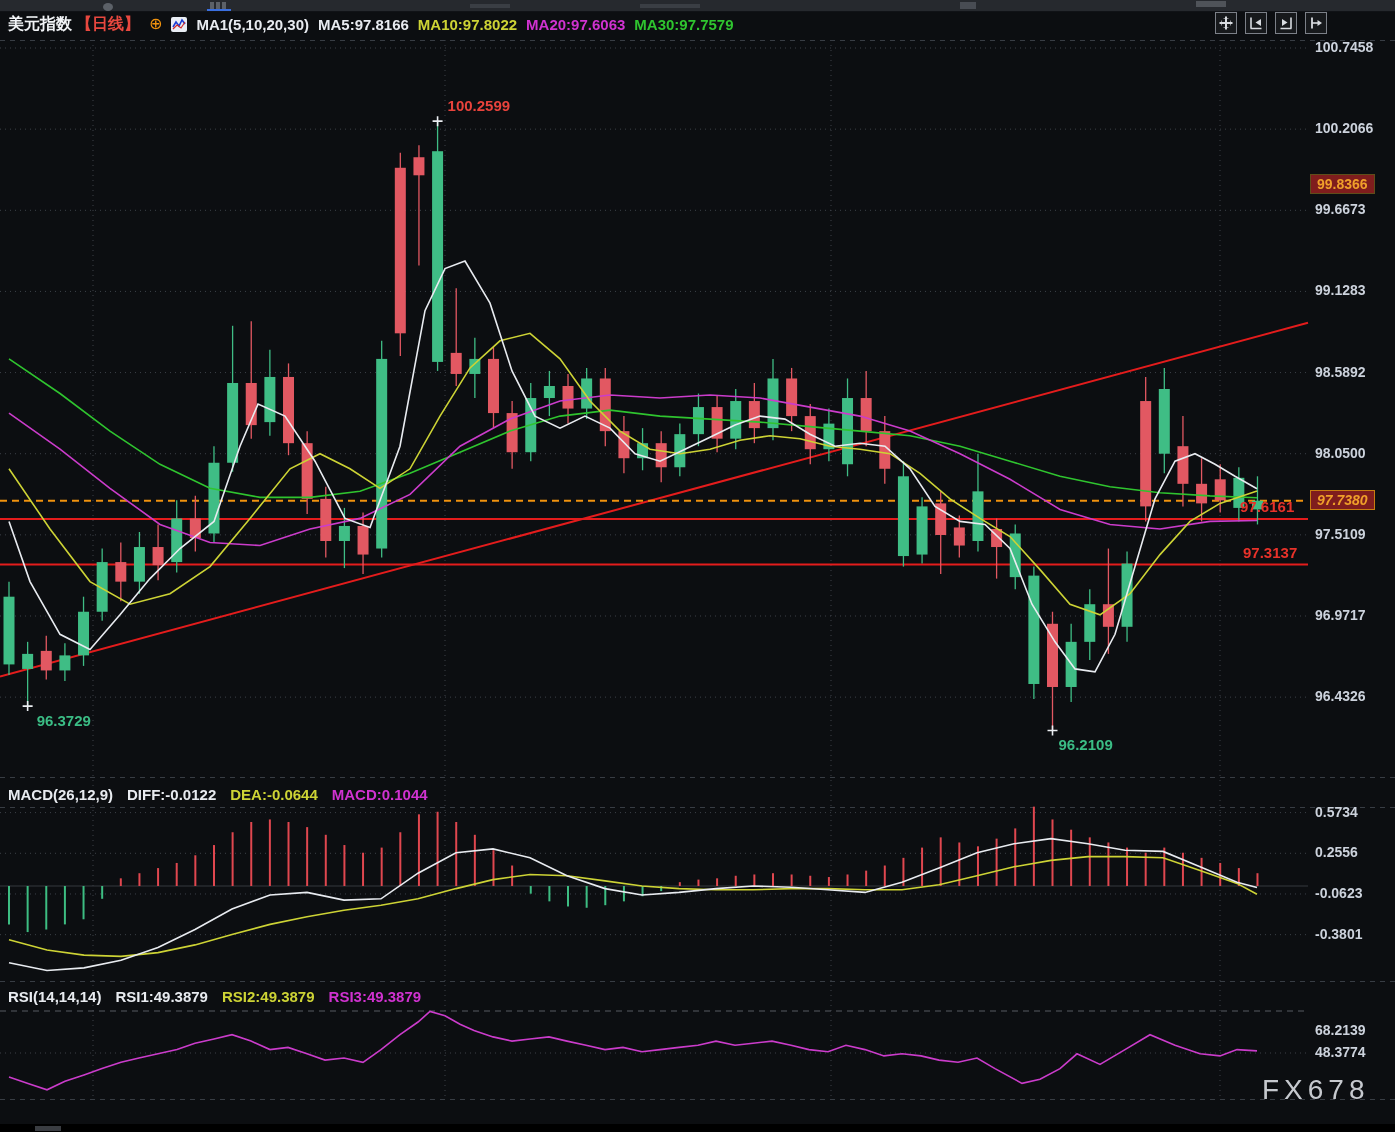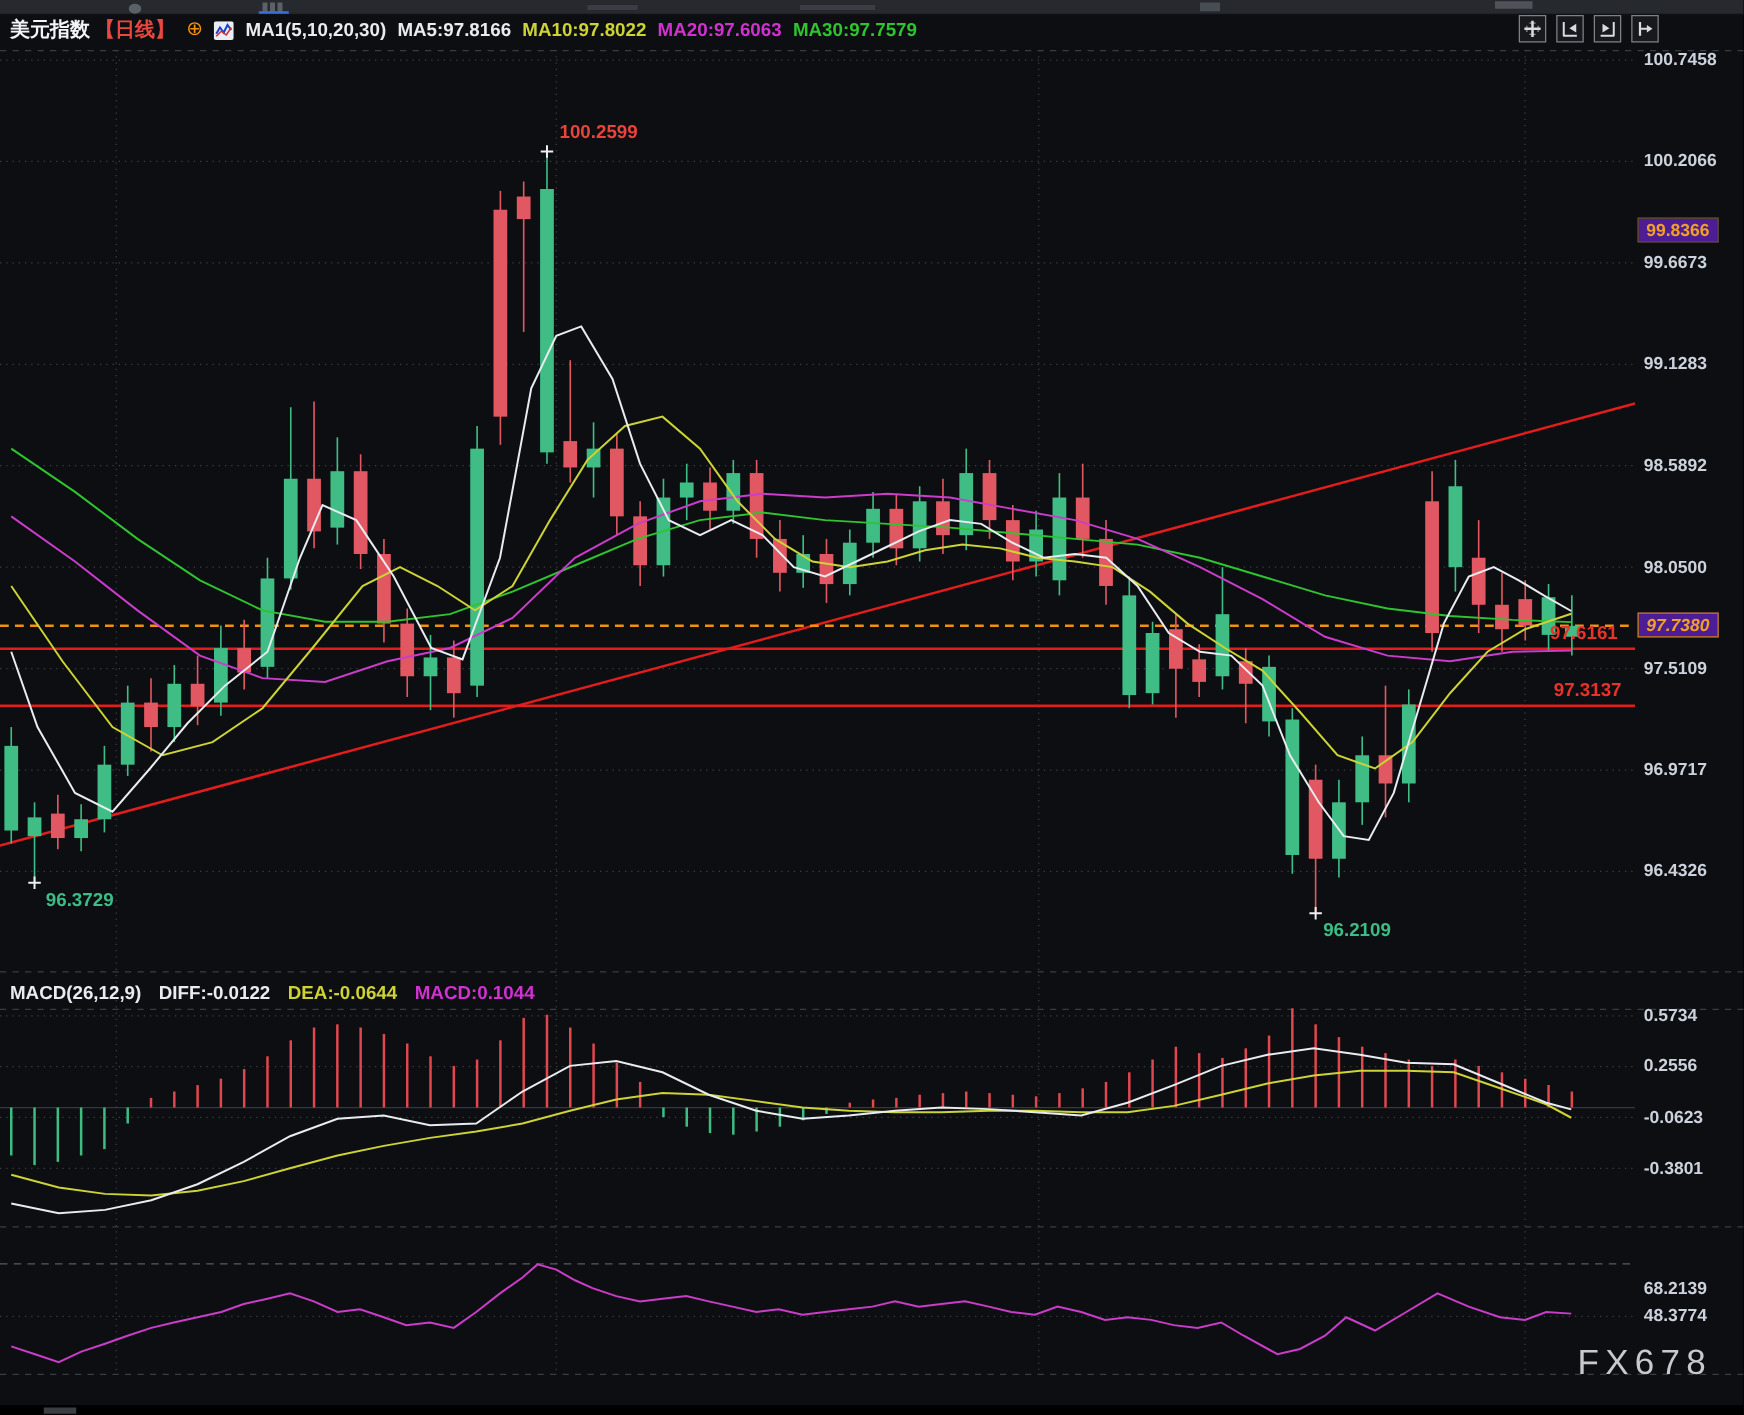--- a/index.html
+++ b/index.html
@@ -15,21 +15,21 @@
   .hdr .plus{color:#f0920e;font-weight:normal;font-size:16px;line-height:14px;}
   .hdr .cico{display:inline-block;width:16px;height:15px;}
   .c-w{color:#e8ebf0;} .c-y{color:#cdd335;} .c-m{color:#d032d0;} .c-g{color:#2fc42f;} .c-r{color:#e8433c;text-align:right;}
   .navbtns{position:absolute;top:12px;left:1215px;display:flex;gap:8px;z-index:40;}
   .navbtns .nb{width:22px;height:22px;background:#17191c;border:1px solid #7c8088;display:flex;
     align-items:center;justify-content:center;padding:0;cursor:pointer;}
   .subhdr{position:absolute;left:8px;height:20px;display:flex;align-items:center;gap:14px;
     font-size:15px;font-weight:bold;white-space:nowrap;z-index:30;}
   #labels{position:absolute;inset:0;z-index:20;pointer-events:none;}
   .ylab{position:absolute;left:1315px;color:#ccd2dc;font-size:14px;font-weight:bold;text-align:center;}
-  .pbox{position:absolute;left:1310px;padding:1px 6px;background:#4c1d95;color:#f0a02a;
+  .pbox{position:absolute;left:1310px;padding:1px 6px;background:#7f1d1d;color:#f0a02a;
     font-size:14px;font-weight:bold;}
   .pbox.alert{border:1px solid #5f4d1a;}
   .pbox.last{border:1.5px solid #c87d10;font-style:italic;}
   .ann{position:absolute;font-size:15px;font-weight:bold;}
   .suplab{position:absolute;color:#e8322a;font-size:15px;font-weight:bold;}
   .xaxis{position:absolute;left:0;top:1101px;width:1395px;height:24px;z-index:30;}
   .xlab{position:absolute;transform:translateX(-50%);color:#e9edf4;font-size:15px;font-weight:bold;white-space:nowrap;}
   .xlab.hl{background:#000;color:#f29b1d;padding:1px 8px;border-radius:2px;}
   .wmark{position:absolute;left:1262px;top:1074px;color:#d6d9df;font-size:28px;letter-spacing:5px;
     opacity:.92;z-index:25;font-weight:normal;}
@@ -371,20 +371,26 @@
       <div class="ann" style="left: 1058.5px; top: 735.502px; color: rgb(59, 189, 133);">96.2109</div>
     </div>
 
   <div class="subhdr" style="top:784px">
     <span class="c-w">MACD(26,12,9)</span>
     <span class="c-w">DIFF:-0.0122</span>
     <span class="c-y">DEA:-0.0644</span>
     <span class="c-m">MACD:0.1044</span>
   </div>
 
+  <div class="subhdr" style="top:986px">
+    <span class="c-w">RSI(14,14,14)</span>
+    <span class="c-w">RSI1:49.3879</span>
+    <span class="c-y">RSI2:49.3879</span>
+    <span class="c-m">RSI3:49.3879</span>
+  </div>
 
 
   <div class="wmark">FX678</div>
 
   <div class="botstrip">
     <div class="sq"></div>
   </div>
 
 </div>
 

